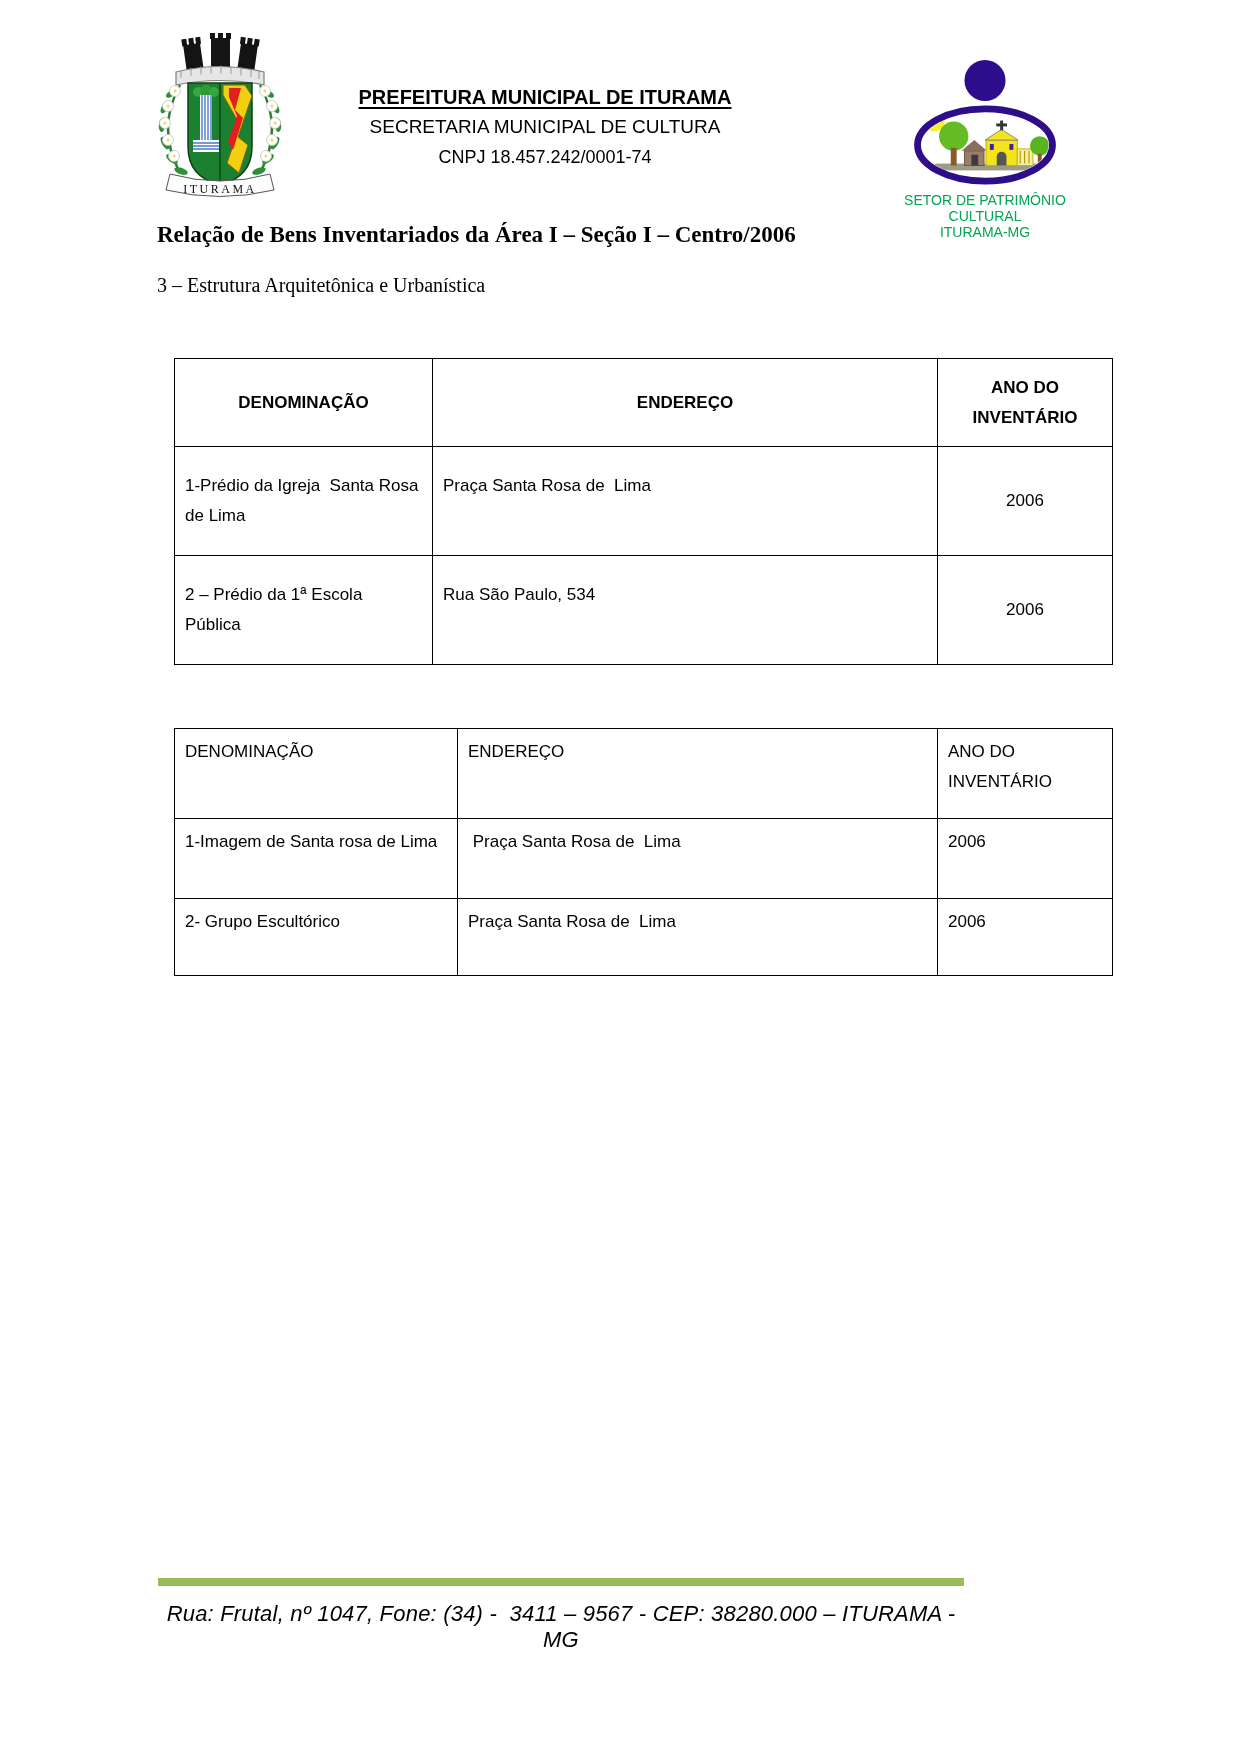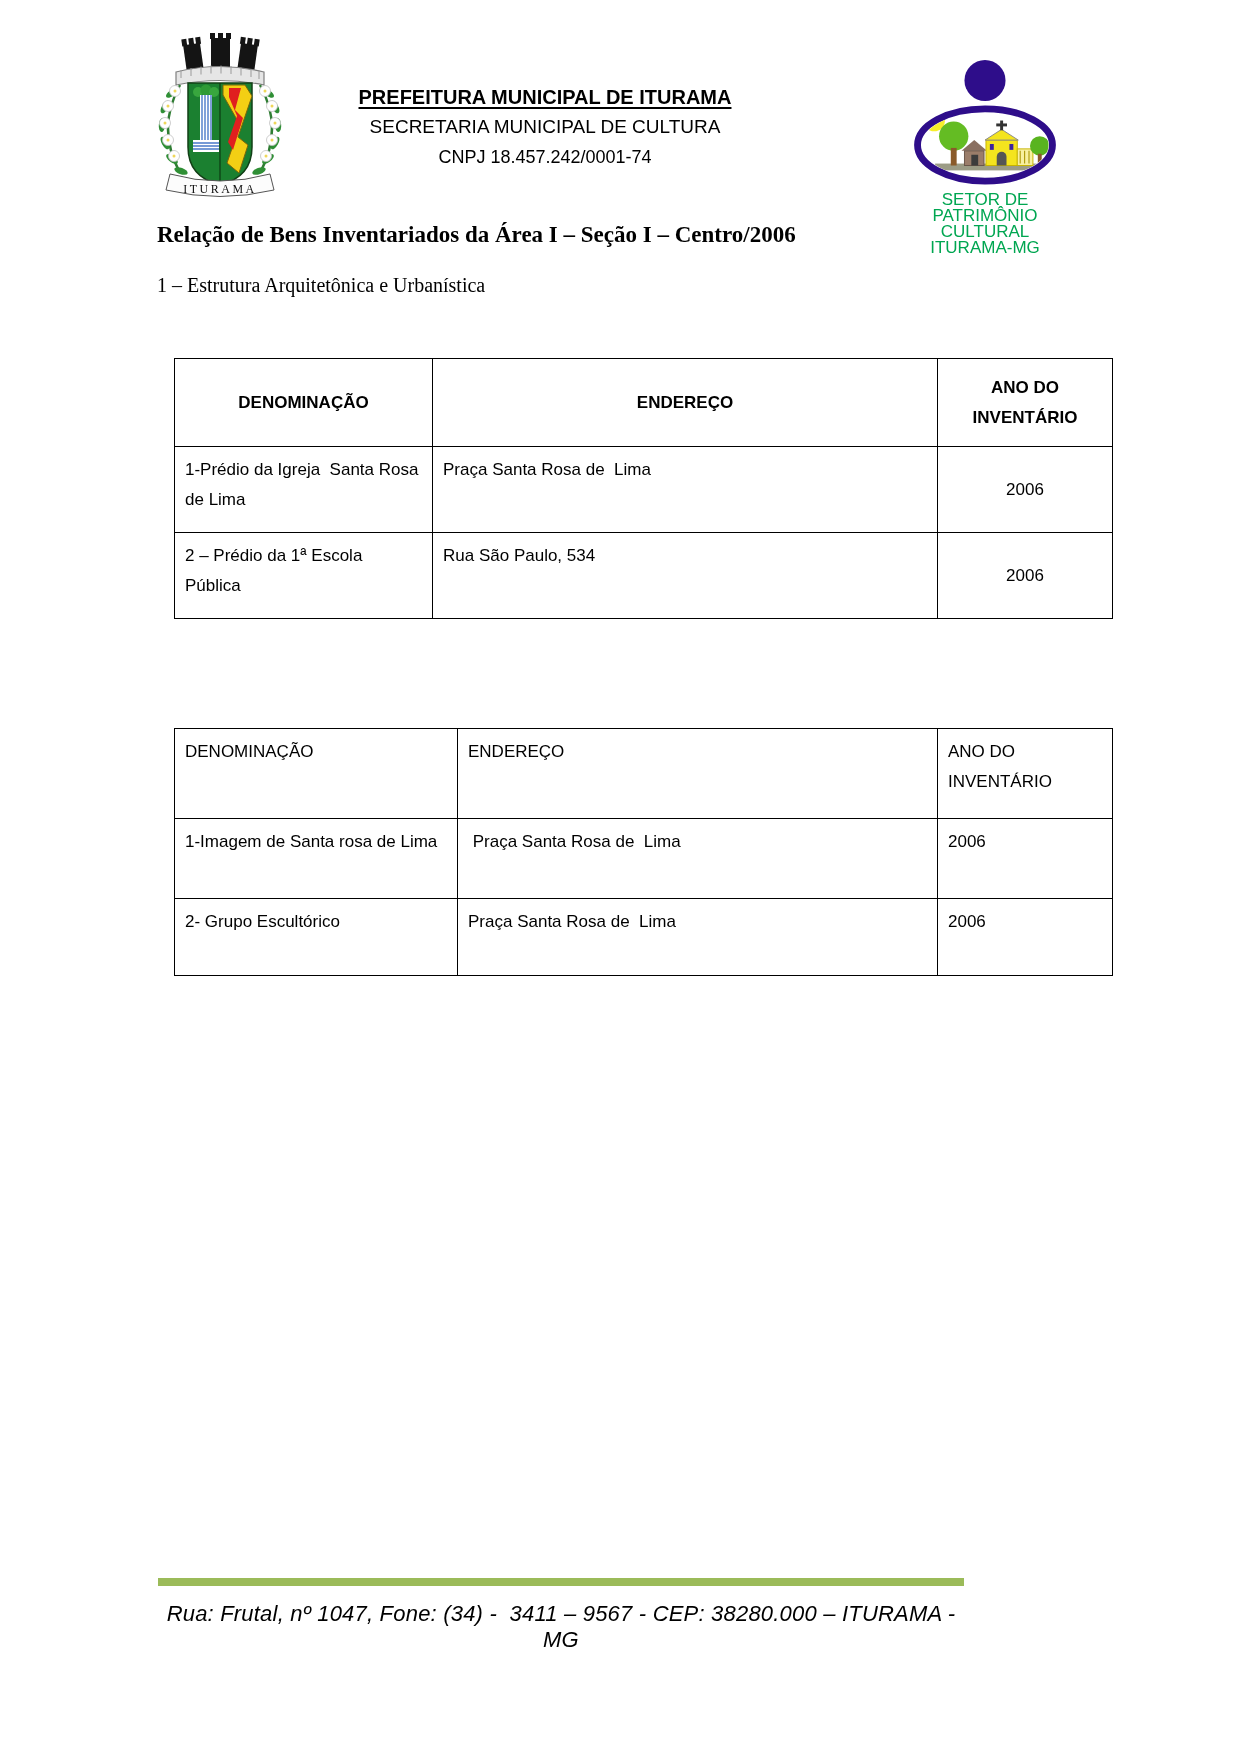--- a/index.html
+++ b/index.html
@@ -16,21 +16,21 @@
     background:var(--page-bg,#fff);color:var(--ink,#000);
     font-family:"Liberation Sans",sans-serif;overflow:hidden;
   }
   
   .coa{position:absolute;left:148px;top:33px;}
   .org-block{position:absolute;left:320px;top:82px;width:450px;text-align:center;}
   .org-line1{font-size:20px;font-weight:bold;text-decoration:underline;text-underline-offset:3px;line-height:30px;}
   .org-line2{font-size:19px;line-height:30px;text-align:center;}
   .org-line3{font-size:18px;line-height:30px;}
   .pc-logo-wrap{position:absolute;left:893px;top:56px;width:184px;text-align:center;}
-  .pc-caption{font-size:17px;line-height:16px;color:var(--logo-green-text,#00a651);}
+  .pc-caption{font-size:14px;line-height:16px;color:var(--logo-green-text,#00a651);}
   
   .doc-title{
     position:absolute;left:157px;top:222px;width:960px;
     font-family:"Liberation Serif",serif;font-size:23px;font-weight:bold;
   }
   .sec-heading{
     position:absolute;left:157px;width:700px;
     font-family:"Liberation Serif",serif;font-size:20px;font-weight:normal;
   }
   .sec1{top:274px;}
@@ -38,21 +38,21 @@
   
   table.inv{position:absolute;left:147px;width:938px;border-collapse:collapse;table-layout:fixed;margin-left:27px;}
   table.t1{top:358px;}
   table.t2{top:728px;}
   table.inv th,table.inv td{
     border:1.5px solid #000;font-size:17px;line-height:30px;
     white-space:pre-wrap;overflow:hidden;
   }
   
   .t1 th{height:88px;font-weight:bold;text-align:center;vertical-align:middle;padding:4px 8px;}
-  .t1 td{height:86px;vertical-align:top;padding:8px 10px;}
+  .t1 td{height:86px;vertical-align:top;padding:24px 10px;}
   .t1 td.year{text-align:center;vertical-align:middle;padding:0 4px;}
   
   .t2 th{height:90px;font-weight:normal;text-align:left;vertical-align:top;line-height:32px;padding:8px 10px;}
   .t2 td{vertical-align:top;padding:8px 10px;}
   .t2 tr.r1 td{height:80px;}
   .t2 tr.r2 td{height:77px;}
   .t2 td.year{text-align:left;vertical-align:top;}
   
   .footer-bar{position:absolute;left:158px;top:1578px;width:806px;height:8px;background:var(--accent-green-bar,#9bbb59);}
   .footer-text{
@@ -207,21 +207,21 @@
         <circle cx="141" cy="92" r="10" fill="#59b41f"></circle>
         <rect x="139" y="100" width="4" height="12" fill="#8a5a2a"></rect>
       </g>
     </svg>
     <div class="pc-caption">SETOR DE PATRIMÔNIO CULTURAL</div>
     <div class="pc-caption">ITURAMA-MG</div>
   </div>
 
   <h1 class="doc-title">Relação de Bens Inventariados da Área I – Seção I – Centro/2006</h1>
 
-  <h2 class="sec-heading sec1">1 – Estrutura Arquitetônica e Urbanística</h2>
+  <h2 class="sec-heading sec1">3 – Estrutura Arquitetônica e Urbanística</h2>
 
   <table class="inv t1">
     <colgroup>
         <col style="width:258px">
         <col style="width:505px">
         <col style="width:175px">
       </colgroup>
     <thead>
       <tr>
         <th>DENOMINAÇÃO</th>

